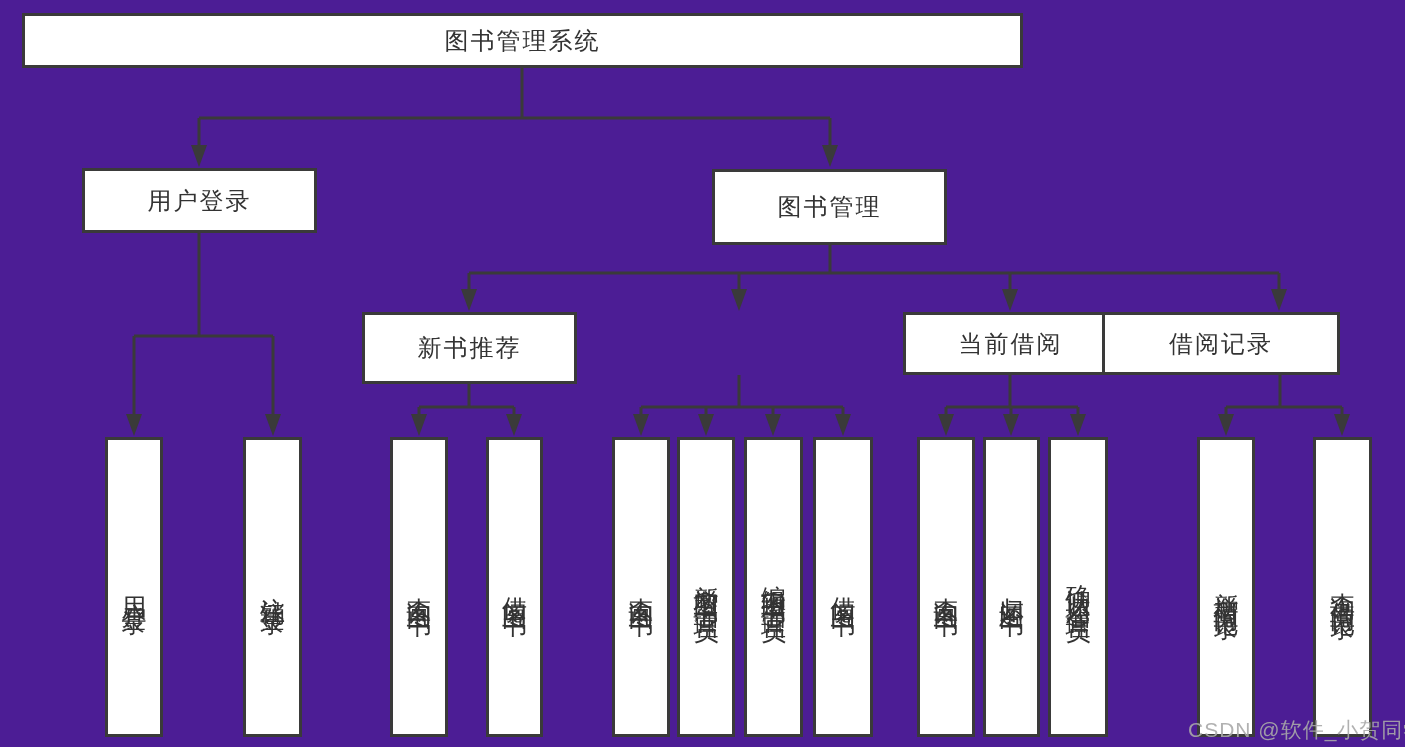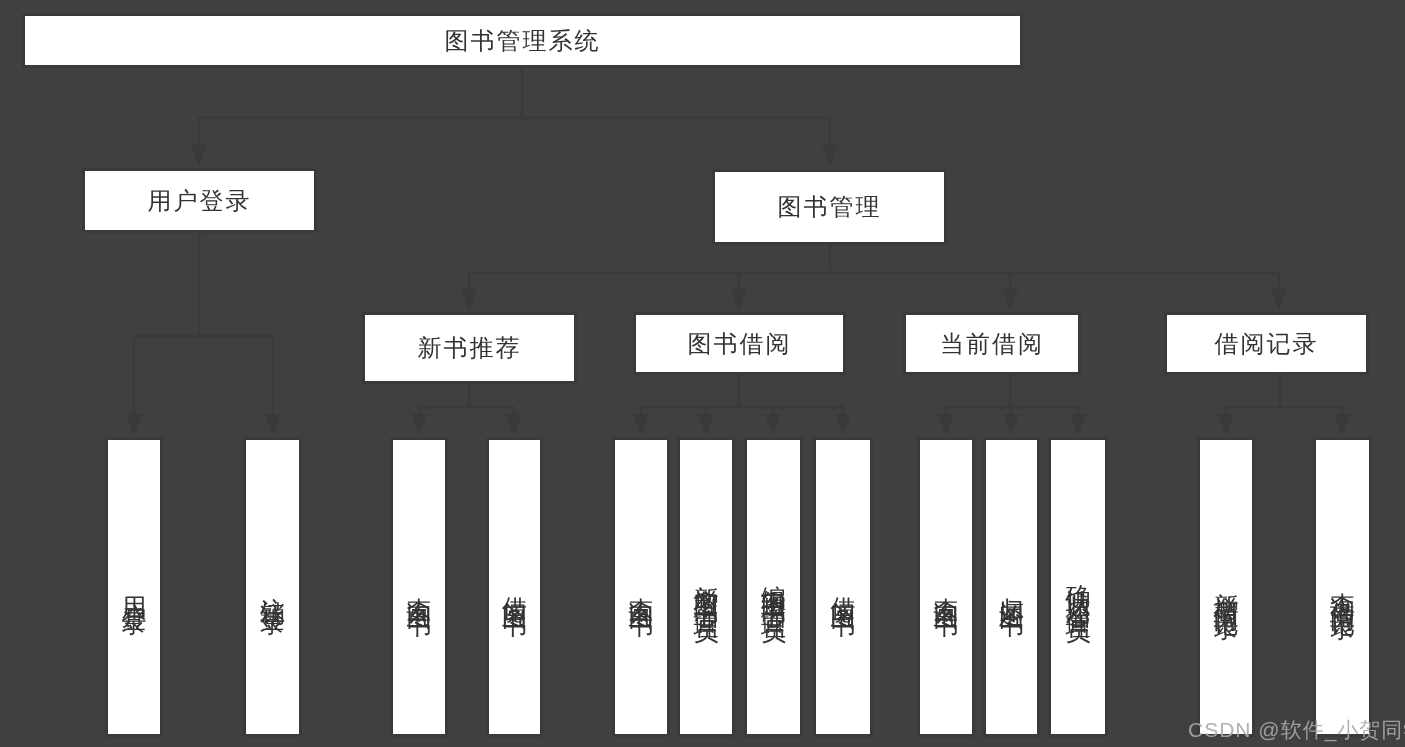--- a/index.html
+++ b/index.html
@@ -4,21 +4,21 @@
 <style>
   html, body {
     margin: 0;
     padding: 0;
     background: #ffffff;
   }
   .canvas {
     position: relative;
     width: 1405px;
     height: 747px;
-    background: #404040;
+    background: #4c1d95;
     font-family: "Liberation Sans", "DejaVu Sans", sans-serif;
     overflow: hidden;
   }
   .connector-layer {
     position: absolute;
     left: 0;
     top: 0;
     width: 1405px;
     height: 747px;
     pointer-events: none;
@@ -112,23 +112,22 @@
       <polygon points="1334,414 1350,414 1342,436"></polygon>
     </g>
   </svg>
 
   <div class="node hnode" style="left:22px; top:13px; width:1001px; height:55px;">图书管理系统</div>
 
   <div class="node hnode" style="left:82px; top:168px; width:235px; height:65px;">用户登录</div>
   <div class="node hnode" style="left:712px; top:169px; width:235px; height:76px;">图书管理</div>
 
   <div class="node hnode" style="left:362px; top:312px; width:215px; height:72px;">新书推荐</div>
-  <div class="node hnode" style="left:633px; top:312px; width:213px; height:63px;">图书借阅</div>
-  <div class="node hnode" style="left:903px; top:312px; width:178px; height:63px;">当前借阅</div>
-  <div class="node hnode" style="left:1164px; top:312px; width:205px; height:63px;">借阅记录</div>
+  <div class="node hnode" style="left:903px; top:312px; width:215px; height:63px;">当前借阅</div>
+  <div class="node hnode" style="left:1102px; top:312px; width:238px; height:63px;">借阅记录</div>
 
   <div class="node vnode" style="left:105px; top:437px; width:58px; height:300px;">用户登录</div>
   <div class="node vnode" style="left:243px; top:437px; width:59px; height:300px;">注销登录</div>
 
   <div class="node vnode" style="left:390px; top:437px; width:58px; height:300px;">查询图书</div>
   <div class="node vnode" style="left:486px; top:437px; width:57px; height:300px;">借阅图书</div>
 
   <div class="node vnode" style="left:612px; top:437px; width:58px; height:300px;">查询图书</div>
   <div class="node vnode" style="left:677px; top:437px; width:58px; height:300px;">新增图书（管理员）</div>
   <div class="node vnode" style="left:744px; top:437px; width:59px; height:300px;">编辑图书（管理员）</div>

